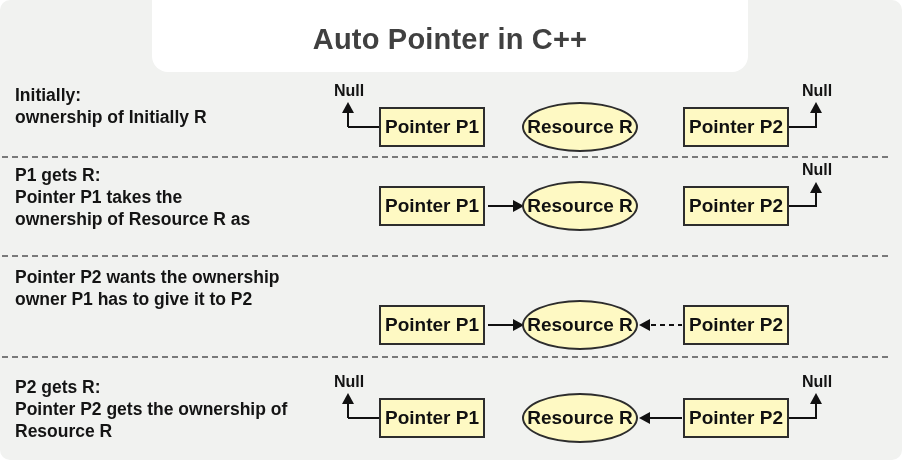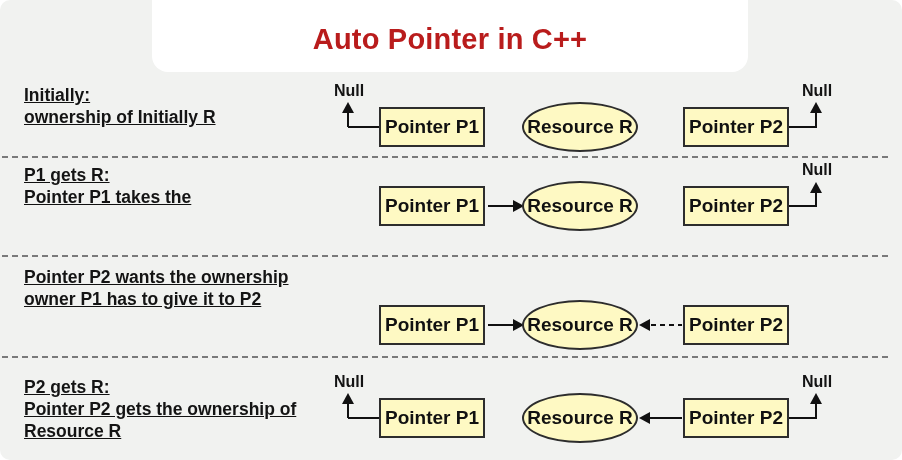--- a/index.html
+++ b/index.html
@@ -9,23 +9,23 @@
     font-family:"Liberation Sans","DejaVu Sans",sans-serif;
     color:#111111;
   }
   .title-panel{
     position:absolute;left:152px;top:-18px;width:596px;height:90px;
     background:#ffffff;border-radius:16px;
     display:flex;align-items:flex-end;justify-content:center;
   }
   .title-text{
     font-size:29px;font-weight:700;letter-spacing:0.2px;
-    padding-bottom:16px;color:#b91c1c;
+    padding-bottom:16px;color:#404040;
   }
-  .caption{position:absolute;left:24px;width:360px;text-decoration:underline;}
+  .caption{position:absolute;left:15px;width:360px;}
   .cap-line{font-size:17.5px;font-weight:700;line-height:22px;color:#141414;}
   .node{position:absolute;box-sizing:border-box;background:#fef9c3;border:2px solid #2d2d2d;text-align:center;}
   .box{width:106px;height:40px;font-size:19px;font-weight:700;line-height:36px;}
   .ellipse{width:116px;height:50px;border-radius:50%;font-size:19px;font-weight:700;line-height:46px;}
   .null-label{position:absolute;width:44px;text-align:center;font-size:16px;font-weight:700;color:#141414;}
   .hline{position:absolute;height:2px;background:#111111;}
   .vline{position:absolute;width:2px;background:#111111;}
   .dashline{position:absolute;height:2px;background:repeating-linear-gradient(90deg,#111111 0 5px,transparent 5px 9px);}
   .tri-up{position:absolute;width:0;height:0;border-left:6px solid transparent;border-right:6px solid transparent;border-bottom:11px solid #111111;}
   .tri-right{position:absolute;width:0;height:0;border-top:6px solid transparent;border-bottom:6px solid transparent;border-left:11px solid #111111;}
@@ -58,20 +58,21 @@
     <div class="tri-up" style="left:810px;top:102px"></div>
     <div class="null-label" style="left:795px;top:82px">Null</div>
   </section>
 
   <div class="divider" style="top:156px"></div>
 
   <section>
     <div class="caption" style="top:164px">
       <div class="cap-line">P1 gets R:</div>
       <div class="cap-line">Pointer P1 takes the</div>
+      <div class="cap-line">ownership of Resource R as</div>
     </div>
     <div class="node box" style="left:379px;top:186px">Pointer P1</div>
     <div class="hline" style="left:488px;top:205px;width:26px"></div>
     <div class="tri-right" style="left:513px;top:200px"></div>
     <div class="node ellipse" style="left:522px;top:181px">Resource R</div>
     <div class="node box" style="left:683px;top:186px">Pointer P2</div>
     <div class="hline" style="left:789px;top:205px;width:28px"></div>
     <div class="vline" style="left:815px;top:192px;height:14px"></div>
     <div class="tri-up" style="left:810px;top:182px"></div>
     <div class="null-label" style="left:795px;top:161px">Null</div>

